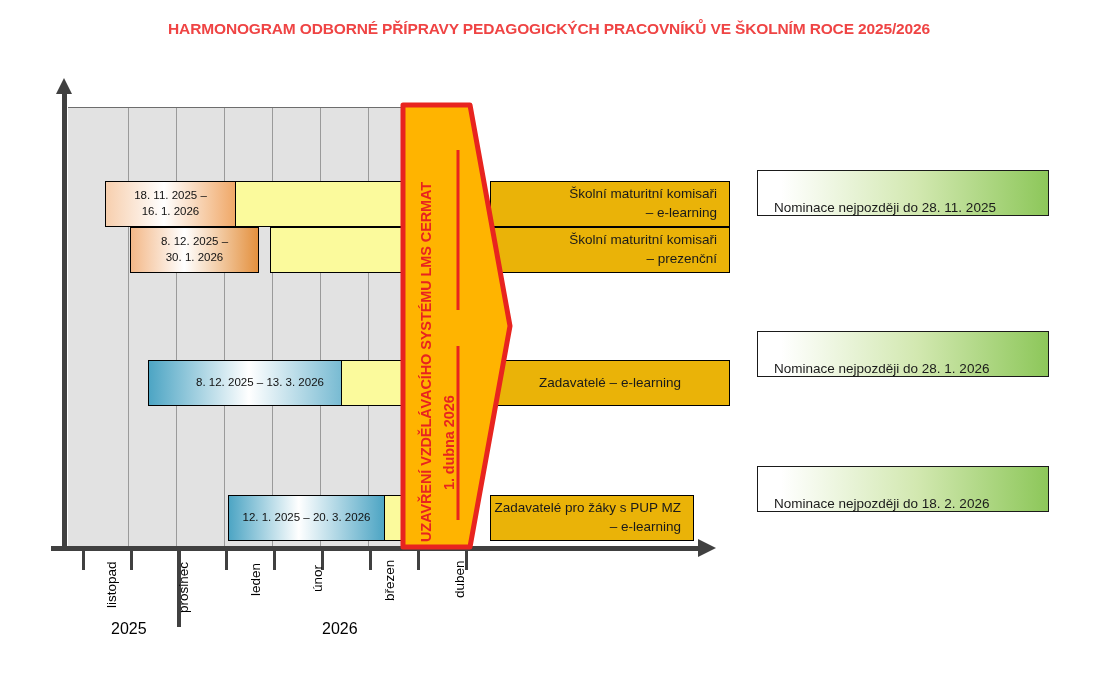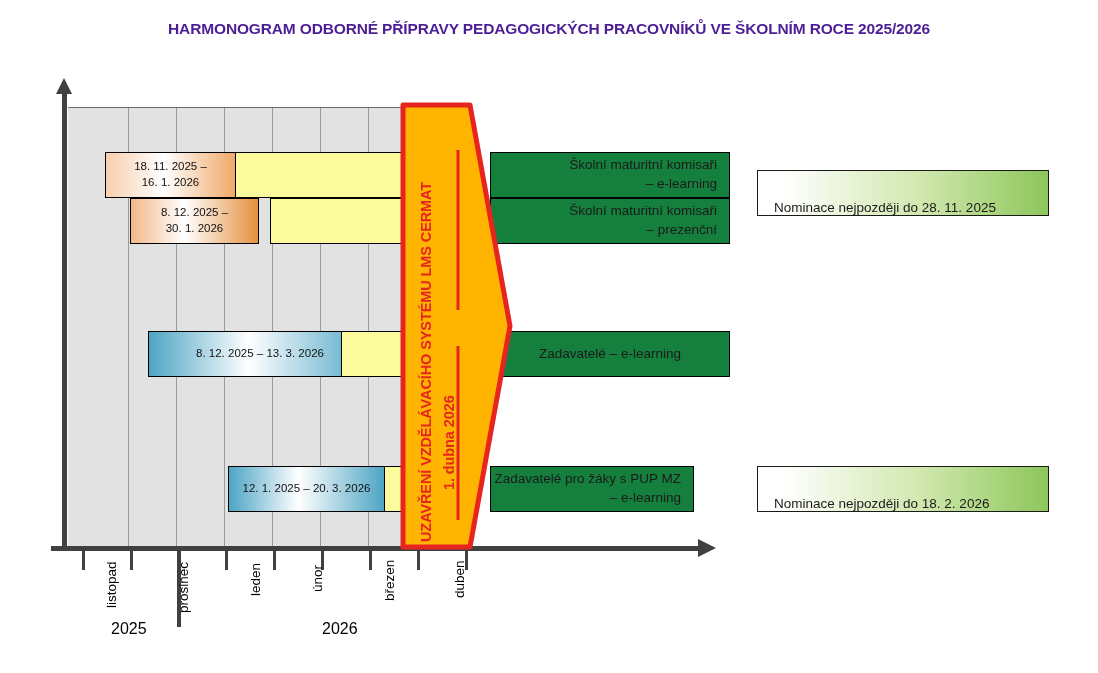--- a/index.html
+++ b/index.html
@@ -25,21 +25,21 @@
   
   #chart-title {
     position: absolute;
     left: 0;
     top: 20px;
     width: 1098px;
     text-align: center;
     font-size: 15.5px;
     font-weight: bold;
     letter-spacing: -0.15px;
-    color: #4c1d95;
+    color: #ef4444;
   }
 
   
   #plot-area {
     position: absolute;
     left: 68px;
     top: 107px;
     width: 334px;
     height: 440px;
     background: #e2e2e2;
@@ -114,20 +114,21 @@
     position: absolute;
     font-size: 16px;
     color: #000000;
     white-space: nowrap;
   }
 
   
   .task-row {
     position: absolute;
     height: 46px;
+    margin-top: 29px;
   }
   .seg {
     position: absolute;
     top: 0;
     height: 46px;
     box-sizing: border-box;
     border: 1px solid #000000;
     display: flex;
     align-items: center;
     justify-content: center;
@@ -140,21 +141,21 @@
   .seg.orange {
     background: linear-gradient(to right, #f7cfae 0%, #ffffff 45%, #f0a868 100%);
   }
   .seg.orange2 {
     background: linear-gradient(to right, #f3b888 0%, #ffffff 42%, #e4913f 100%);
   }
   .seg.blue {
     background: linear-gradient(to right, #4da5c4 0%, #ffffff 45%, #4da5c4 100%);
   }
   .seg.yellow {
-    background: #15803d;
+    background: #eab308;
     font-size: 13.5px;
     color: #1a1a1a;
     justify-content: flex-end;
     text-align: right;
     padding-right: 12px;
     line-height: 1.4;
   }
   .seg.yellow.center {
     justify-content: center;
     text-align: center;
@@ -284,17 +285,20 @@
       <line x1="58" y1="48" x2="58" y2="208" stroke="#E8241F" stroke-width="3"></line>
       <line x1="58" y1="244" x2="58" y2="418" stroke="#E8241F" stroke-width="3"></line>
     </svg>
     <div class="banner-text" id="banner-main">UZAVŘENÍ VZDĚLÁVACÍHO SYSTÉMU LMS CERMAT</div>
     <div class="banner-text" id="banner-date">1. dubna 2026</div>
   </div>
 
   <div class="nom-box" style="left:757px; top:170px">
     <span>Nominace nejpozději do 28. 11. 2025</span>
   </div>
+  <div class="nom-box" style="left:757px; top:331px">
+    <span>Nominace nejpozději do 28. 1. 2026</span>
+  </div>
   <div class="nom-box" style="left:757px; top:466px">
     <span>Nominace nejpozději do 18. 2. 2026</span>
   </div>
 
 </div>
 
 </body></html>

